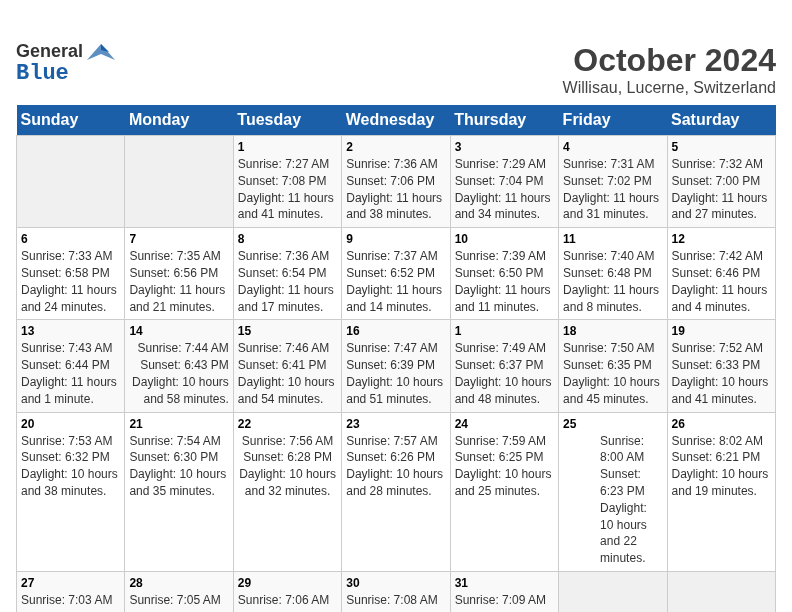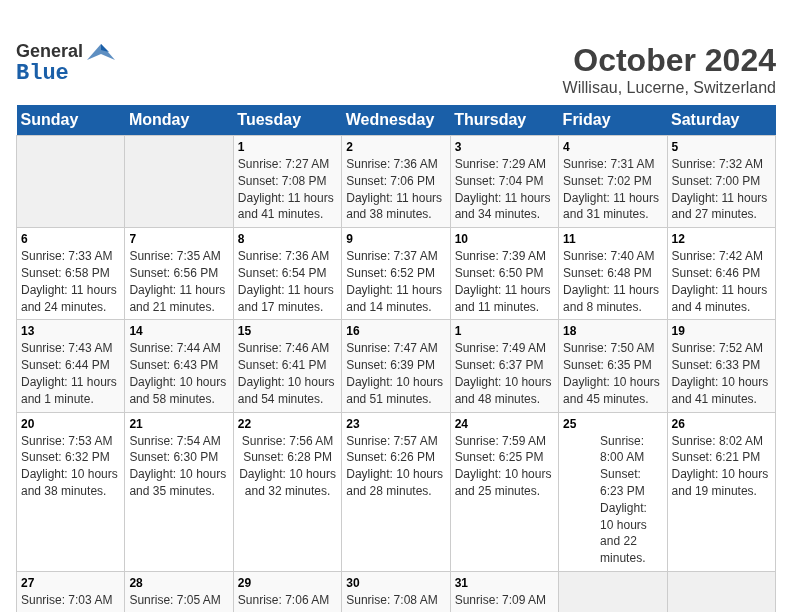--- a/index.html
+++ b/index.html
@@ -196,21 +196,21 @@
       </tr>
       <tr>
         <td>
           <div class="day-number">13</div>
           <div class="day-detail" style="white-space: pre-line;">Sunrise: 7:43 AM
 Sunset: 6:44 PM
 Daylight: 11 hours and 1 minute.</div>
         </td>
         <td>
           <div class="day-number">14</div>
-          <div class="day-detail" style="white-space: pre-line;">Sunrise: 7:44 AM
+          <div class="day-detail" style="white-space: pre-line; text-align: right;">Sunrise: 7:44 AM
 Sunset: 6:43 PM
 Daylight: 10 hours and 58 minutes.</div>
         </td>
         <td>
           <div class="day-number">15</div>
           <div class="day-detail" style="white-space: pre-line;">Sunrise: 7:46 AM
 Sunset: 6:41 PM
 Daylight: 10 hours and 54 minutes.</div>
         </td>
         <td>

